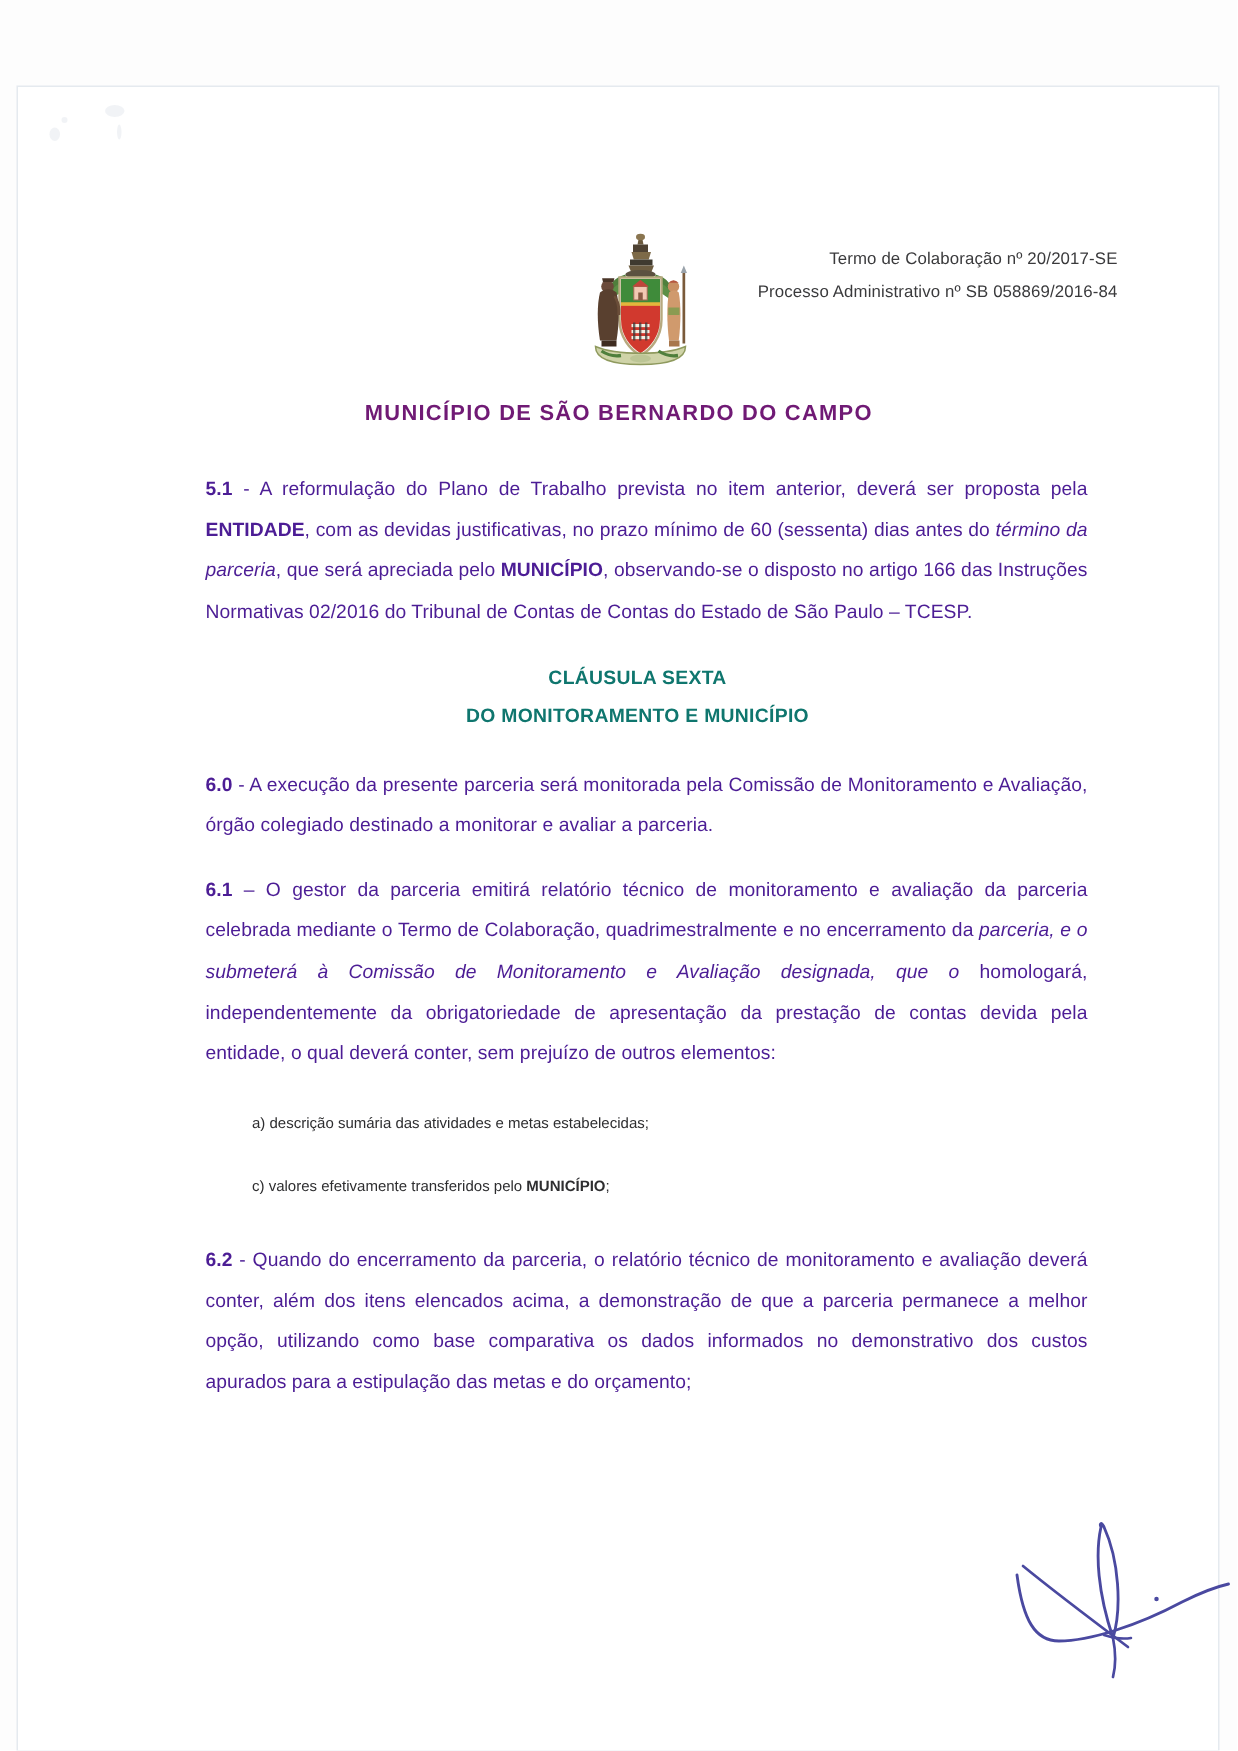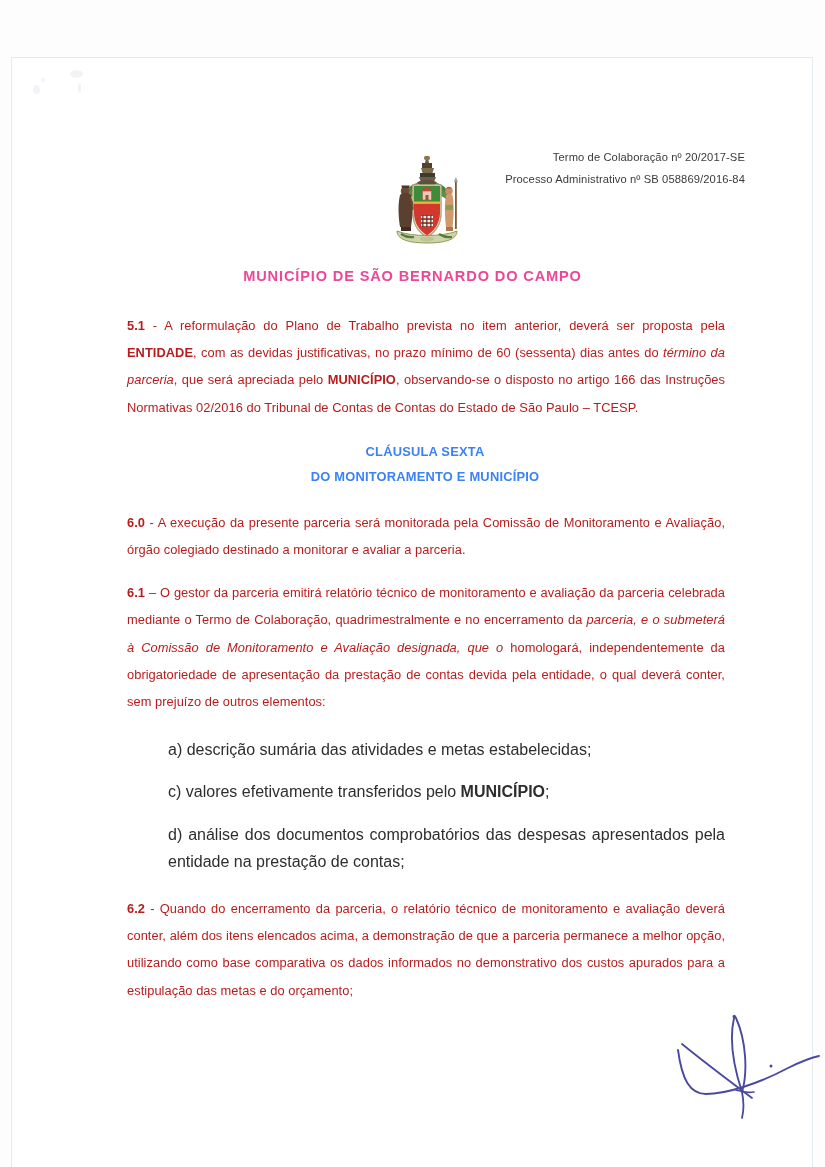--- a/index.html
+++ b/index.html
@@ -62,76 +62,76 @@
   .crest {
     position: absolute;
     left: 391px;
     top: 9px;
     width: 72px;
     height: 96px;
   }
   .header-refs {
     position: absolute;
     left: 400px;
-    top: 0px;
+    top: 16px;
     width: 345px;
     text-align: right;
     font-size: 11.2px;
     line-height: 22px;
     color: #3a3a3c;
     letter-spacing: .1px;
   }
   .header-refs div { white-space: nowrap; }
 
   .muni-title {
     position: absolute;
     left: 0;
     top: 268px;
     width: 825px;
     text-align: center;
     font-size: 14.6px;
     font-weight: bold;
     letter-spacing: .85px;
-    color: #ec4899;
+    color: #701a75;
   }
 
   
   .body-col {
     position: absolute;
     left: 125px;
     top: 312px;
     width: 600px;
   }
   p.para {
-    margin: 0 0 16px 2px;
+    margin: 0 0 16px 12px;
     font-size: 12.85px;
     line-height: 27.2px;
     text-align: justify;
-    color: #b91c1c;
+    color: #4c1d95;
     letter-spacing: .05px;
   }
   p.para:last-child { margin-bottom: 0; }
   .num { font-weight: bold; }
   .b { font-weight: bold; }
   .i { font-style: italic; }
 
   .clause-head {
     margin: 18px 0 20px 0;
     text-align: center;
     font-size: 12.9px;
     font-weight: bold;
     line-height: 25px;
     letter-spacing: .2px;
-    color: #3b82f6;
+    color: #0f766e;
   }
 
   .lettered {
     margin: 0 0 15px 0;
     padding-left: 43px;
-    font-size: 16px;
+    font-size: 10px;
     line-height: 27.2px;
     text-align: justify;
     color: #2e2e30;
   }
 
   .spacer-sm { height: 5px; }
 
   
   .signature {
     position: absolute;
@@ -249,21 +249,20 @@
 
     <p class="para"><span class="num">6.1</span><span> – </span><span>O gestor da parceria emitirá relatório técnico de monitoramento e avaliação da parceria celebrada mediante o Termo de Colaboração, quadrimestralmente e no encerramento da </span><span class="i">parceria, e o submeterá à Comissão de Monitoramento e Avaliação designada, que o</span><span> homologará, independentemente da obrigatoriedade de apresentação da prestação de contas devida pela entidade, o qual deverá conter, sem prejuízo de outros elementos:</span></p>
 
     <div class="spacer-sm"></div>
 
     <p class="lettered"><span>a)</span><span> descrição sumária das atividades e metas estabelecidas;</span></p>
 
 
     <p class="lettered"><span>c)</span><span> valores efetivamente transferidos pelo </span><span class="b">MUNICÍPIO</span><span>;</span></p>
 
-    <p class="lettered"><span>d)</span><span> análise dos documentos comprobatórios das despesas apresentados pela entidade na prestação de contas;</span></p>
 
 
     <div class="spacer-sm"></div>
 
     <p class="para"><span class="num">6.2</span><span> - </span><span>Quando do encerramento da parceria, o relatório técnico de monitoramento e avaliação deverá conter, além dos itens elencados acima, a demonstração de que a parceria permanece a melhor opção, utilizando como base comparativa os dados informados no demonstrativo dos custos apurados para a estipulação das metas e do orçamento;</span></p>
 
   </div>
 </div>
 
 <div class="signature">

